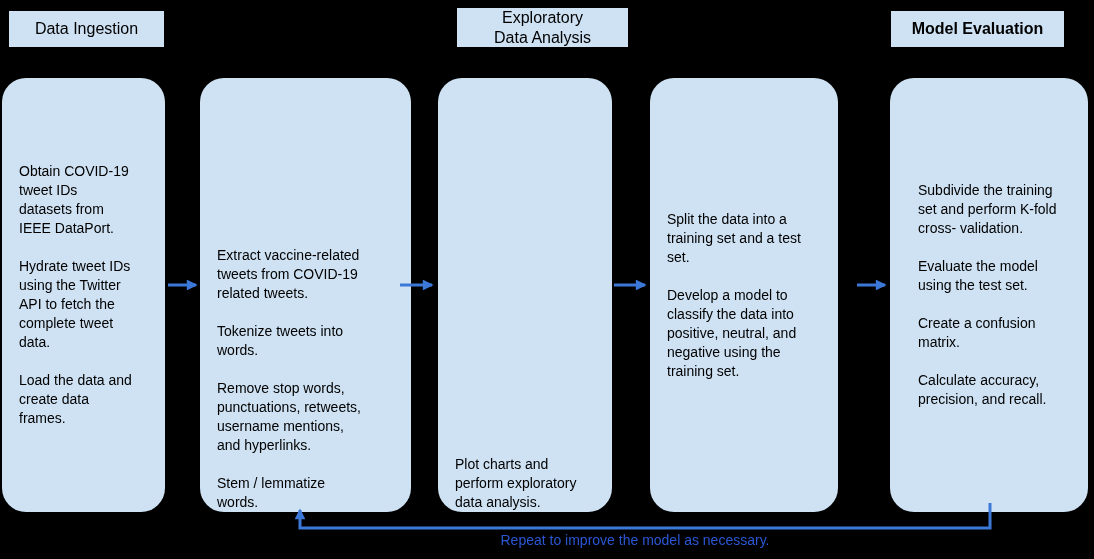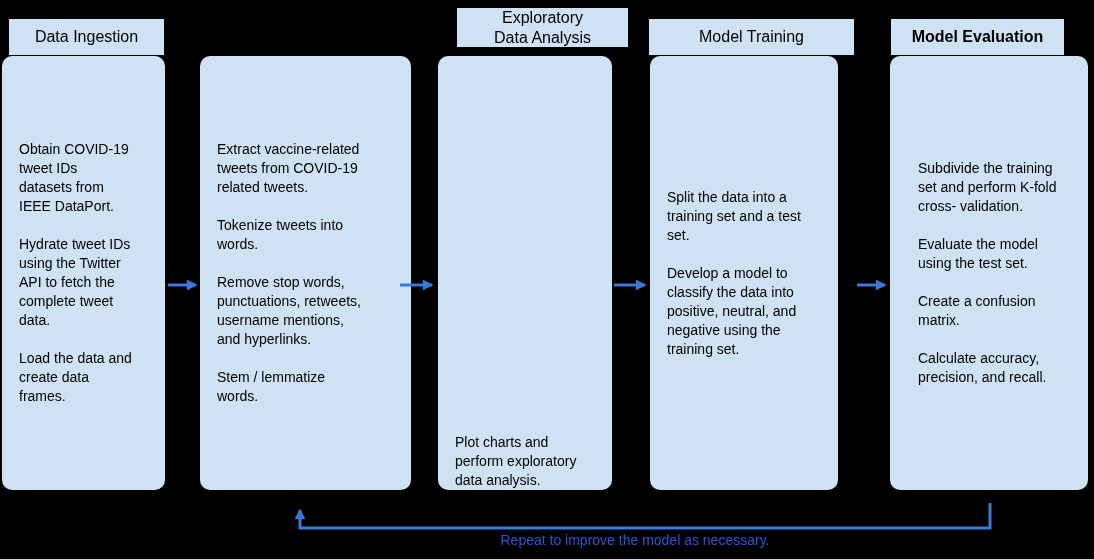--- a/index.html
+++ b/index.html
@@ -8,51 +8,51 @@
     font-family: "Liberation Sans", "DejaVu Sans", sans-serif;
   }
   #canvas {
     position: relative;
     width: 1094px; height: 559px;
     background: #000000;
     overflow: hidden;
   }
   .stage-header {
     position: absolute;
-    top: 18px; height: 38px;
+    top: 10px; height: 38px;
     background: #cfe2f3;
     border: 1px solid #000000;
     box-sizing: border-box;
     display: flex; align-items: center; justify-content: center;
     font-size: 16px; color: #000000;
     text-align: center;
     white-space: pre-line;
     line-height: 20px;
   }
   .stage-body {
     position: absolute;
-    top: 56px; height: 434px;
+    top: 78px; height: 434px;
     background: #cfe2f3;
-    border-radius: 10px;
+    border-radius: 24px;
     box-sizing: border-box;
     display: flex; align-items: center;
   }
   .stage-body .body-text {
     font-size: 14px; line-height: 19px; color: #000000;
     white-space: pre-line;
     padding: 0 10px 0 17px;
   }
   
   .h1 { left: 8px;   width: 157px; }
   .h2 { left: 200px; width: 203px; }
   .h3 { left: 456px; width: 173px; top: 7px; height: 41px; }
   .h4 { left: 648px; width: 207px; }
   .h5 { left: 890px; width: 175px; font-weight: bold; }
   .b1 { left: 2px;   width: 163px; }
-  .b2 { left: 200px; width: 211px; }
+  .b2 { left: 200px; width: 211px; align-items: flex-end; }
   .b3 { left: 438px; width: 174px; align-items: flex-end; }
   .b4 { left: 650px; width: 188px; }
   .b5 { left: 890px; width: 198px; padding-left: 11px; }
   #arrow-layer {
     position: absolute; left: 0; top: 0;
     width: 1094px; height: 559px;
     pointer-events: none;
   }
   .flow-line { stroke: #3c78d8; stroke-width: 3; fill: none; }
   .arrow-head { fill: #3c78d8; }
@@ -65,21 +65,20 @@
   }
 </style>
 </head>
 <body>
 
 <div id="canvas">
 
   <div class="stage-header h1">Data Ingestion</div>
   <div class="stage-header h3">Exploratory
 Data Analysis</div>
-  <div class="stage-header h4">Model Training</div>
   <div class="stage-header h5">Model Evaluation</div>
 
   <div class="stage-body b1">
     <div class="body-text">Obtain COVID-19
 tweet IDs
 datasets from
 IEEE DataPort.
 
 Hydrate tweet IDs
 using the Twitter

